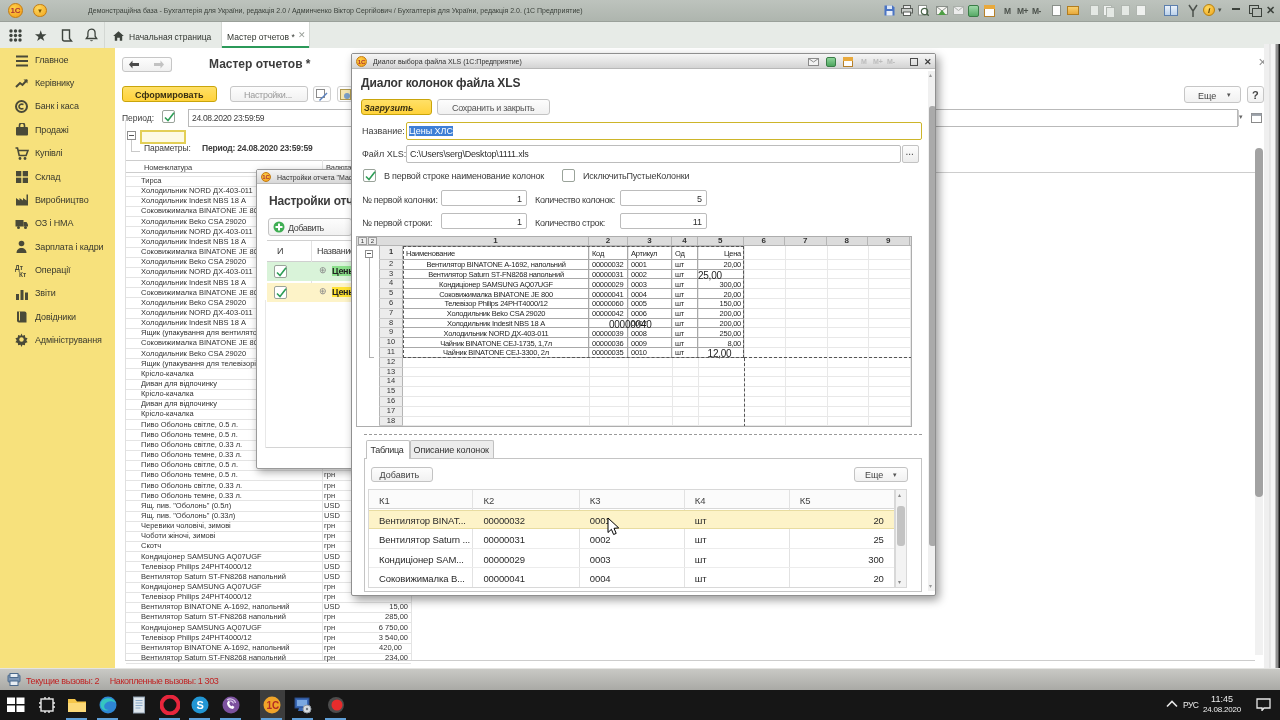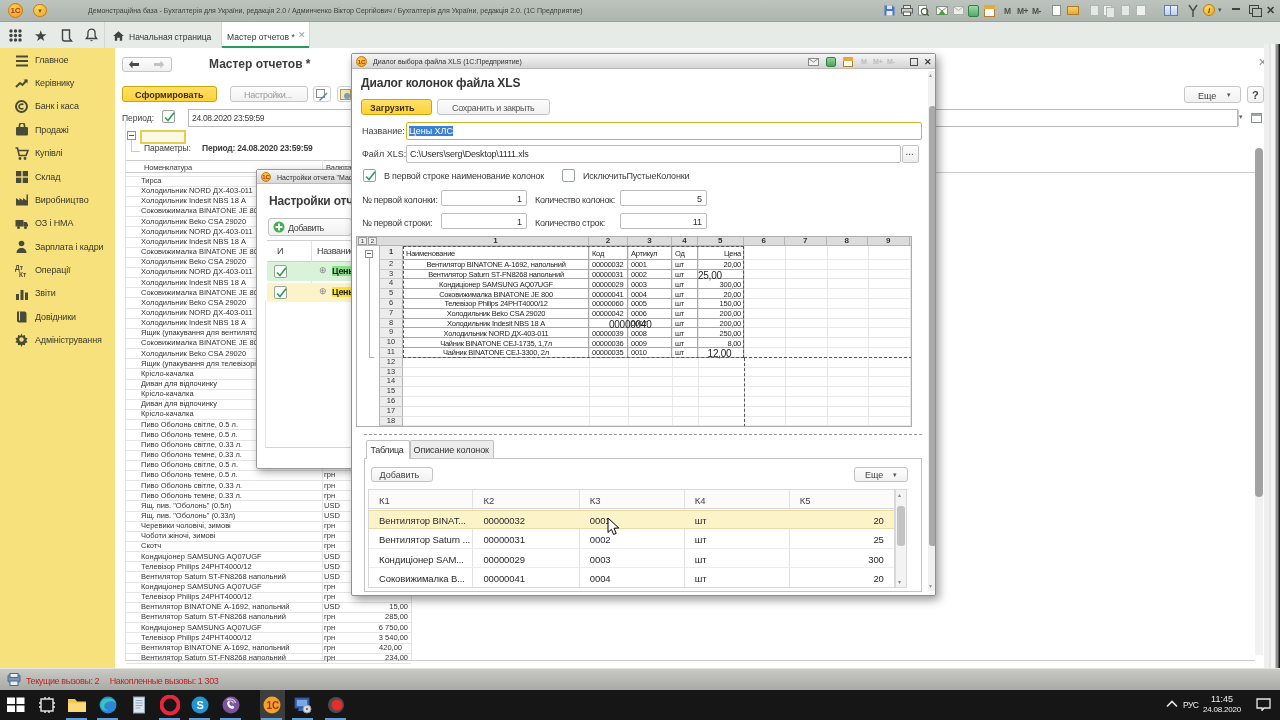--- a/index.html
+++ b/index.html
@@ -324,21 +324,21 @@
 <div style="position:absolute;left:474px;top:3px;width:10px;height:10px;background:linear-gradient(#8fd49a,#4da55e);border:1px solid #3a7d47;border-radius:2px;"></div>
 <div style="position:absolute;left:491px;top:3px;width:10px;height:10px;background:#fdfdfd;border:1px solid #b5802a;"></div>
 <div style="position:absolute;left:491px;top:3px;width:10px;height:3.5px;background:#e8a93c;"></div>
 <div style="position:absolute;left:509px;top:4px;white-space:nowrap;font-size:7px;font-weight:bold;color:#bcbcbc;">M</div>
 <div style="position:absolute;left:521px;top:4px;white-space:nowrap;font-size:7px;font-weight:bold;color:#bcbcbc;">M+</div>
 <div style="position:absolute;left:535px;top:4px;white-space:nowrap;font-size:7px;font-weight:bold;color:#bcbcbc;">M-</div>
 <div style="position:absolute;left:558px;top:4px;width:8px;height:8px;border:1.3px solid #4c4c4c;"></div>
 <div style="position:absolute;left:572px;top:3px;white-space:nowrap;font-size:9px;font-weight:bold;color:#3c3c3c;">✕</div>
 <div style="position:absolute;left:9px;top:22px;white-space:nowrap;font-size:12px;letter-spacing:-0.15px;font-weight:bold;color:#363636;">Диалог колонок файла XLS</div>
 <div style="position:absolute;left:9px;top:45px;width:71px;height:16px;background:linear-gradient(#ffe067,#ffd23b);border:1px solid #c9a50b;border-radius:3px;"></div>
-<div style="position:absolute;left:18px;top:49px;white-space:nowrap;font-size:9px;font-weight:bold;color:#3a3012;">Загрузить</div>
+<div style="position:absolute;left:12px;top:49px;white-space:nowrap;font-size:9px;font-weight:bold;color:#3a3012;font-style:italic;">Загрузить</div>
 <div style="position:absolute;left:85px;top:45px;width:113px;height:16px;background:linear-gradient(#fdfdfd,#f1f1f1);border:1px solid #c3c3c3;border-radius:3px;"></div>
 <div style="position:absolute;left:100px;top:49px;white-space:nowrap;font-size:9px;letter-spacing:-0.3px;color:#555;">Сохранить и закрыть</div>
 <div style="position:absolute;left:10px;top:72px;white-space:nowrap;font-size:9px;color:#3c3c3c;">Название:</div>
 <div style="position:absolute;left:54px;top:68px;width:516px;height:18px;background:#fff;border:1px solid #cdb52a;border-radius:2px;"></div>
 <div style="position:absolute;left:57px;top:72px;white-space:nowrap;font-size:9px;"><span style="background:#3e7fd6;color:#fff;">Цены ХЛС</span></div>
 <div style="position:absolute;left:10px;top:95px;white-space:nowrap;font-size:9px;color:#3c3c3c;">Файл XLS:</div>
 <div style="position:absolute;left:54px;top:91px;width:495px;height:18px;background:#fff;border:1px solid #bcbcbc;border-radius:2px;"></div>
 <div style="position:absolute;left:58px;top:95px;white-space:nowrap;font-size:9px;letter-spacing:-0.2px;color:#2e2e2e;">C:\Users\serg\Desktop\1111.xls</div>
 <div style="position:absolute;left:550px;top:91px;width:17px;height:18px;background:linear-gradient(#fdfdfd,#ededed);border:1px solid #c3c3c3;border-radius:2px;"></div>
 <div style="position:absolute;left:553.5px;top:92px;white-space:nowrap;font-size:10px;color:#444;">...</div>

